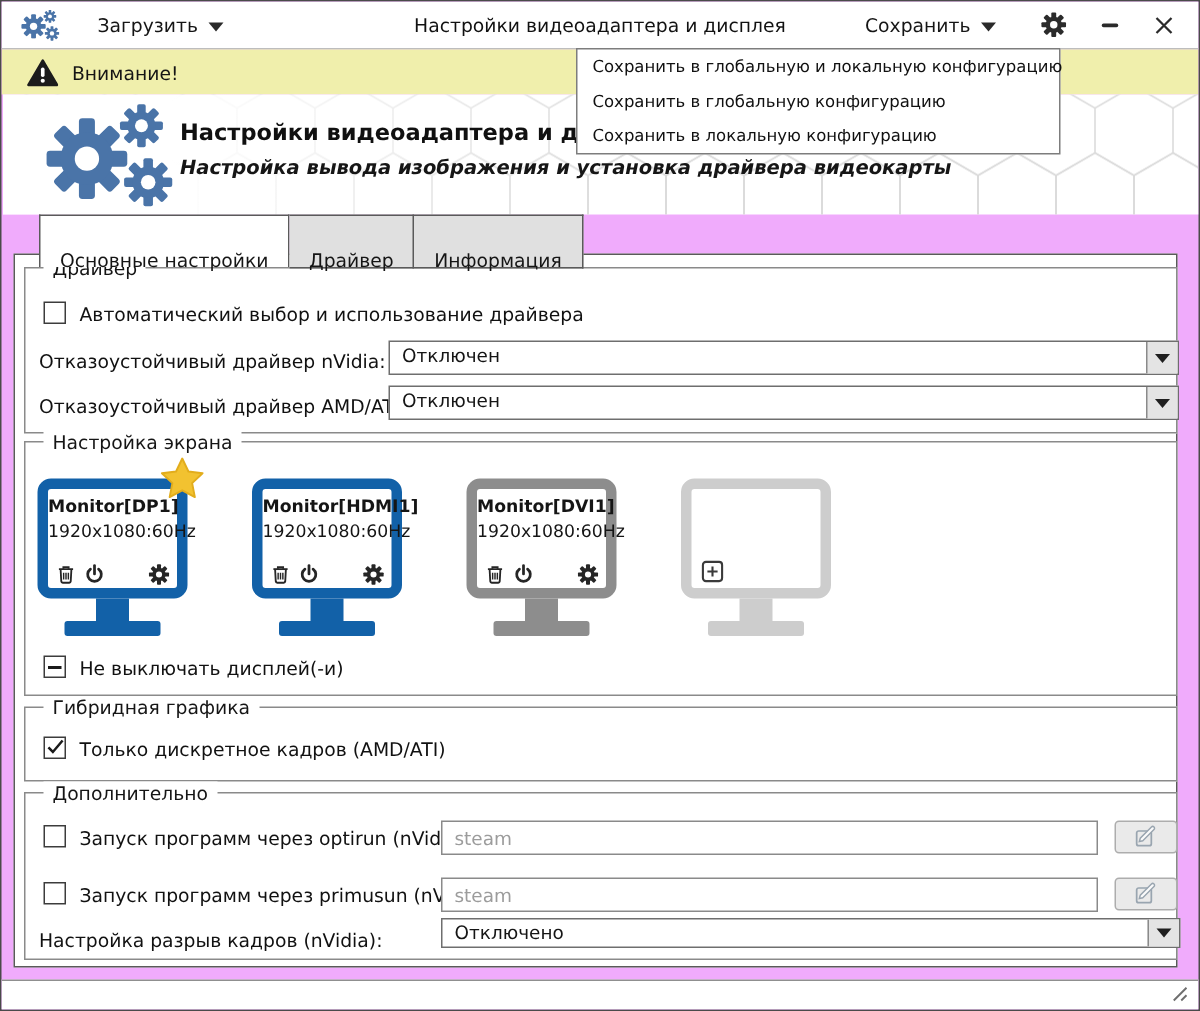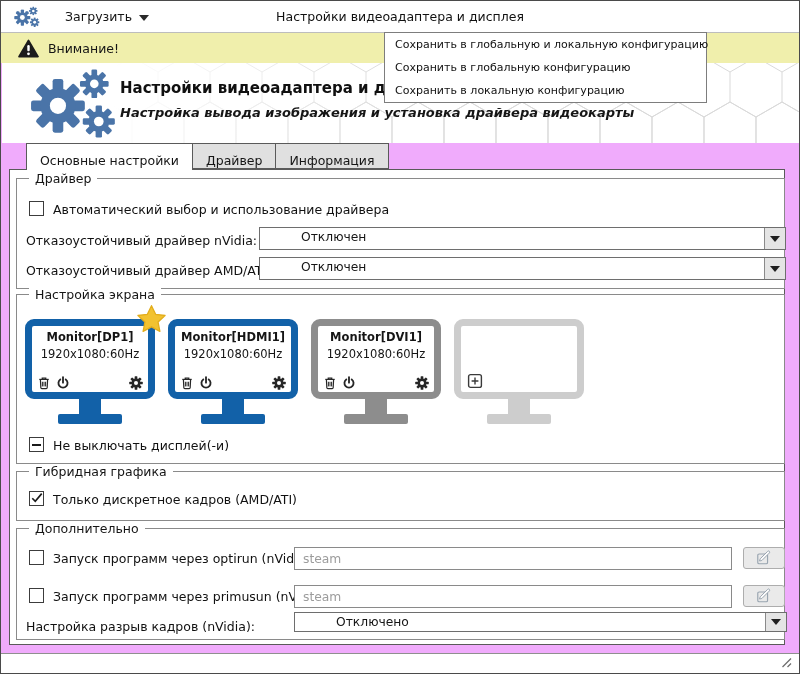--- a/index.html
+++ b/index.html
@@ -34,52 +34,52 @@
   
   .header { position:absolute; left:1px; top:62px; width:797px; height:80px; background:#fff; overflow:hidden; }
   .hexbg { position:absolute; left:0; top:-6px; width:100%; height:110%; }
   .hexfade { position:absolute; inset:0;
              background:linear-gradient(90deg,#fff 0%,#fff 14%,rgba(255,255,255,0) 52%); }
   .hd-logo { position:absolute; left:26px; top:6px; width:94px; height:70px; color:#4a74a8; }
   .hd-title { position:absolute; left:118px; top:16px; font-size:15px; font-weight:bold; color:#101010; }
   .hd-sub   { position:absolute; left:118px; top:42px; font-size:13px; font-weight:bold; font-style:italic; color:#161616; }
   
   .tabs { position:absolute; left:25px; top:142px; display:flex; z-index:5; }
-  .tab { height:26px; line-height:25px; padding:4px 13px; background:#e0e0e0;
+  .tab { height:26px; line-height:25px; padding:17px 13px; background:#e0e0e0;
          border:1px solid #5a5a5a; border-left:none; }
   .tab.active { background:#fff; height:27px; border-left:1px solid #5a5a5a; border-bottom:none; }
   .tab + .tab {}
   
   .panel { position:absolute; left:8px; top:168px; width:776px; height:476px;
            border:1px solid #5a5a5a; background:#fff; }
   .fieldset { position:absolute; border:1px solid #8a8a8a; background:#fff; }
   .legend { position:absolute; background:#fff; padding:0 6px; z-index:3; }
   .flabel { position:absolute; color:#111; white-space:nowrap; }
   
   .checkbox { position:absolute; width:15px; height:15px; background:#fff; border:1px solid #3c3c3c; }
   .checkbox svg, .checkbox .dash { display:none; }
   .checkbox.checked svg.check { display:block; position:absolute; left:0px; top:-1px; width:14px; height:14px; color:#1b1b1b; }
   .checkbox.indeterminate .dash { display:block; position:absolute; left:2px; top:5.5px; width:9px; height:2px; background:#1b1b1b; }
   
   .combo { position:absolute; background:#fff; border:1px solid #6e6e6e; display:flex; align-items:stretch; }
-  .combo .val { flex:1; padding:2px 8px 0; font-size:12.3px; overflow:hidden; white-space:nowrap;margin-left:33px; }
+  .combo .val { flex:1; padding:2px 8px 0; font-size:12.3px; overflow:hidden; white-space:nowrap; }
   .combo .dbtn { width:21px; background:#e4e4e4; border-left:1px solid #8a8a8a;
                  display:flex; align-items:center; justify-content:center; }
   .combo .dbtn .tri { width:0; height:0; border-left:5px solid transparent; border-right:5px solid transparent;
                       border-top:6px solid #1f1f1f; }
   
   .tinput { position:absolute; border:1px solid #8a8a8a; padding:0 8px; font-size:12.3px;
             font-family:"DejaVu Sans", sans-serif; color:#333; outline:none; }
   .tinput::placeholder { color:#9c9c9c; }
   
   .editbtn { position:absolute; width:42px; height:22px; background:#eaeaea; border:1px solid #adadad;
              border-radius:3px; display:flex; align-items:center; justify-content:center; }
   .editbtn svg { width:16px; height:16px; color:#8b99a6; opacity:.85; }
   
-  .monitor { position:absolute; width:130px; top:318px;border-radius:26px; }
+  .monitor { position:absolute; width:100px; top:318px;border-radius:26px; }
   .m-frame { position:relative; height:80px; border:7px solid #1261a8; border-radius:9px; background:#fff; }
   .m-name { text-align:center; font-weight:bold; font-size:11.5px; margin-top:4px; white-space:nowrap; }
   .m-res  { text-align:center; font-size:11.5px; margin-top:3px; white-space:nowrap; }
   .m-icons { position:absolute; left:5px; right:5px; bottom:2px; display:flex; align-items:center; gap:5px; }
   .m-icons svg { width:14px; height:14px; color:#262626; display:block; }
   .m-icons .right { margin-left:auto; }
   .m-neck { width:22px; height:15px; margin:0 auto; background:#1261a8; }
   .m-base { width:64px; height:10px; margin:0 auto; background:#1261a8; border-radius:2px; }
   .m-star { position:absolute; right:-12px; top:-15px; width:31px; height:31px; z-index:4; }
   .m-plus { position:absolute; left:6px; bottom:3px; width:16px; height:16px; color:#3a3a3a; }
@@ -158,20 +158,35 @@
 
   <div class="toolbar">
     <svg class="tb-logo">
         <use href="#sym-gears3"></use>
       </svg>
     <div class="tb-btn tb-load">
       <span>Загрузить</span>
       <span class="caret"></span>
     </div>
     <div class="tb-title">Настройки видеоадаптера и дисплея</div>
+    <div class="tb-right">
+      <div class="tb-btn">
+        <span>Сохранить</span>
+        <span class="caret"></span>
+      </div>
+      <svg class="tb-ico">
+          <use href="#sym-gear"></use>
+        </svg>
+      <svg class="tb-ico small">
+          <use href="#sym-min"></use>
+        </svg>
+      <svg class="tb-ico small">
+          <use href="#sym-close"></use>
+        </svg>
+    </div>
   </div>
 
   <div class="banner">
     <svg class="warn-ico">
         <use href="#sym-warn"></use>
       </svg>
     <span class="banner-text">Внимание!</span>
   </div>
 
   <div class="header">

